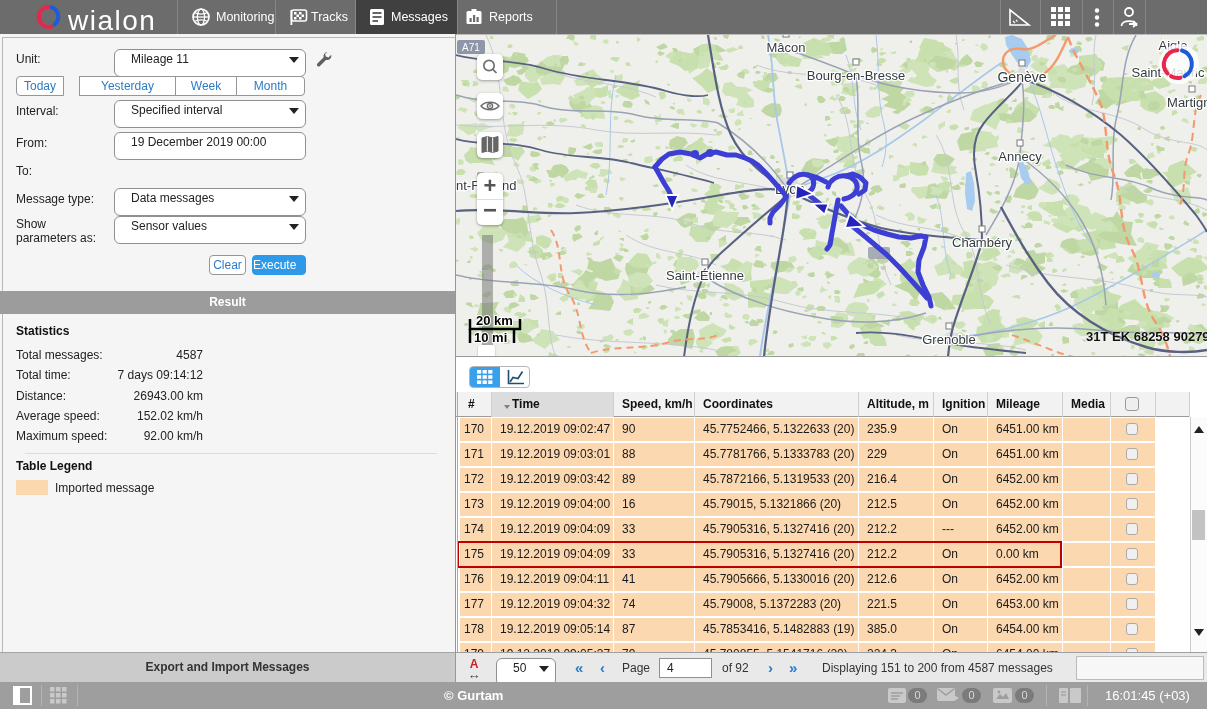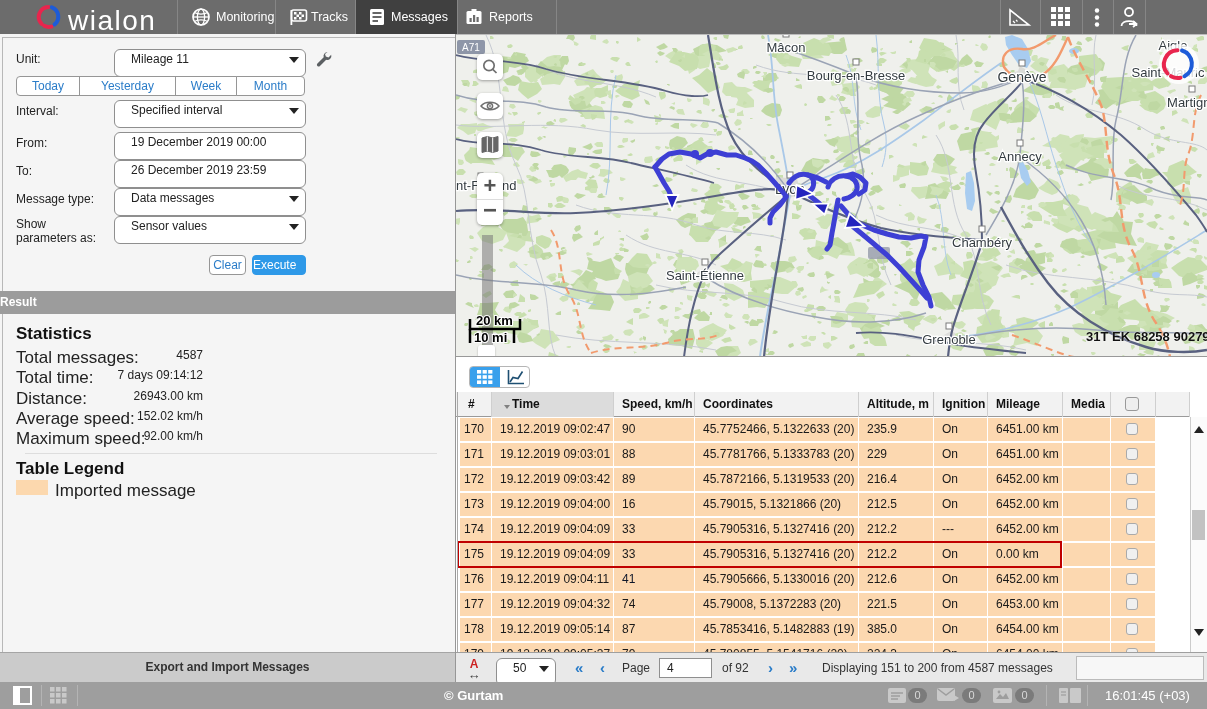--- a/index.html
+++ b/index.html
@@ -10,22 +10,22 @@
 #logo-txt{position:absolute;left:68px;top:5px;color:#fff;font-size:28px;letter-spacing:1.5px;font-weight:normal}
 #activetab{position:absolute;left:356px;top:0;width:101px;height:34px;background:#404040}
 .ticon{position:absolute;top:7px}
 
 #lpanel{position:absolute;left:0;top:34px;width:456px;height:648px;background:#f5f5f5;border-right:1px solid #979797}
 #lpanel .frame{position:absolute;left:2px;top:3px;right:0;bottom:0;border-left:1px solid #b8b8b8;border-top:1px solid #b8b8b8}
 .lab{position:absolute;font-size:12px;color:#222}
 .ctl{position:absolute;left:114px;width:192px;height:28px;background:#fff;border:1px solid #8f8f8f;font-size:12px;color:#222;line-height:18px;padding-left:16px;border-radius:6px}
 .ctl .dar{position:absolute;right:6px;top:7px;width:0;height:0;border-left:5px solid transparent;border-right:5px solid transparent;border-top:6px solid #222}
 .qbtn{position:absolute;top:42px;height:20px;background:#fff;border:1px solid #969696;color:#2a7cc8;font-size:12px;text-align:center;line-height:18px}
-#resultbar{position:absolute;left:0;top:257px;width:455px;height:23px;background:#9c9c9c;color:#fff;font-weight:bold;font-size:12px;line-height:23px}
-.statlab{position:absolute;left:16px;font-size:17px;color:#222}
+#resultbar{position:absolute;left:0;top:257px;width:455px;height:23px;background:#9c9c9c;color:#fff;font-weight:bold;font-size:12px;text-align:center;line-height:23px}
+.statlab{position:absolute;left:16px;font-size:12px;color:#222}
 .statval{position:absolute;left:0;width:203px;text-align:right;font-size:12px;color:#222}
 #exportbar{position:absolute;left:0;top:618px;width:455px;height:30px;background:#cbcbcb;border-top:1px solid #a5a5a5;color:#333;font-weight:bold;font-size:12px;text-align:center;line-height:29px}
 
 #map{position:absolute;left:456px;top:34px;width:751px;height:322px;overflow:hidden;border-top:1px solid #bbb}
 .mbtn{position:absolute;left:21px;width:26px;height:26px;background:#fff;border-radius:5px;box-shadow:0 1px 3px rgba(0,0,0,.35)}
 
 #tablearea{position:absolute;left:456px;top:356px;width:751px;height:296px;background:#fff;border-top:1px solid #999}
 #tbtns{position:absolute;left:13px;top:9px;width:61px;height:22px;border:1px solid #b5b5b5;border-radius:4px;background:#fff}
 #tbtn1{position:absolute;left:0px;top:0px;width:30px;height:20px;background:#39a0ec;border-radius:3px 0 0 3px}
 
@@ -125,30 +125,29 @@
       <path d="M11 19 h7 m-3 -3 l3.5 3 -3.5 3" stroke="#fff" stroke-width="1.8" fill="none"></path>
     </svg>
   </div>
 <div id="lpanel">
     <div class="frame"></div>
     <div class="lab" style="left:16px;top:18px">Unit:</div>
     <div class="ctl" style="left:114px;top:15px;width:192px">Mileage 11<span class="dar"></span></div>
     <svg class="abs" style="left:314px;top:16px" width="18" height="18" viewBox="0 0 18 18">
       <path d="M13.5 2 a4 4 0 0 0 -3.8 5.2 L3.2 13.7 a1.8 1.8 0 0 0 2.5 2.5 L12.2 9.7 a4 4 0 0 0 5-5 L14.5 7.4 L11.8 6.6 L11 3.9 Z" fill="#5c6063"></path>
     </svg>
-    <div class="qbtn" style="left:16px;width:64px;border-radius:4px 0 0 4px;">Today</div>
+    <div class="qbtn" style="left:16px;width:48px;border-radius:4px 0 0 4px;">Today</div>
     <div class="qbtn" style="left:79px;width:97px;">Yesterday</div>
     <div class="qbtn" style="left:175px;width:62px;">Week</div>
     <div class="qbtn" style="left:236px;width:69px;border-radius:0 4px 4px 0;">Month</div>
     <div class="lab" style="left:16px;top:70px">Interval:</div>
     <div class="ctl" style="left:114px;top:66px;width:192px">Specified interval<span class="dar"></span></div>
     <div class="lab" style="left:16px;top:102px">From:</div>
     <div class="ctl" style="left:114px;top:98px;width:192px">19 December 2019 00:00</div>
     <div class="lab" style="left:16px;top:130px">To:</div>
-    <div class="ctl" style="left:114px;top:126px;width:192px">26 December 2019 23:59</div>
     <div class="lab" style="left:16px;top:158px">Message type:</div>
     <div class="ctl" style="left:114px;top:154px;width:192px">Data messages<span class="dar"></span></div>
     <div class="lab" style="left:16px;top:183px">Show<br>parameters as:</div>
     <div class="ctl" style="left:114px;top:182px;width:192px">Sensor values<span class="dar"></span></div>
     <div class="abs" style="left:209px;top:221px;width:37px;height:20px;background:#fff;border:1px solid #969696;border-radius:4px;color:#2a7cc8;font-size:12px;text-align:center;line-height:18px">Clear</div>
     <div class="abs" style="left:252px;top:221px;width:54px;height:20px;background:#2e99e8;border:1px solid #2e99e8;border-radius:4px;color:#fff;font-size:12px;line-height:18px">Execute</div>
     <div id="resultbar">Result</div>
     <div class="statlab" style="top:290px;font-weight:bold;color:#111">Statistics</div>
     <div class="statlab" style="top:314px">Total messages:</div>
     <div class="statval" style="top:314px">4587</div>

